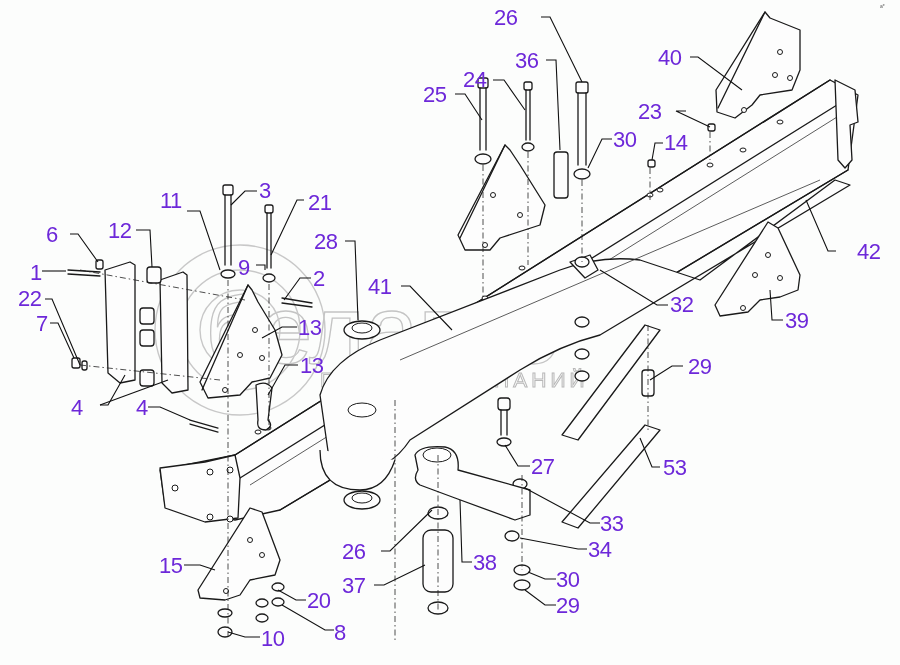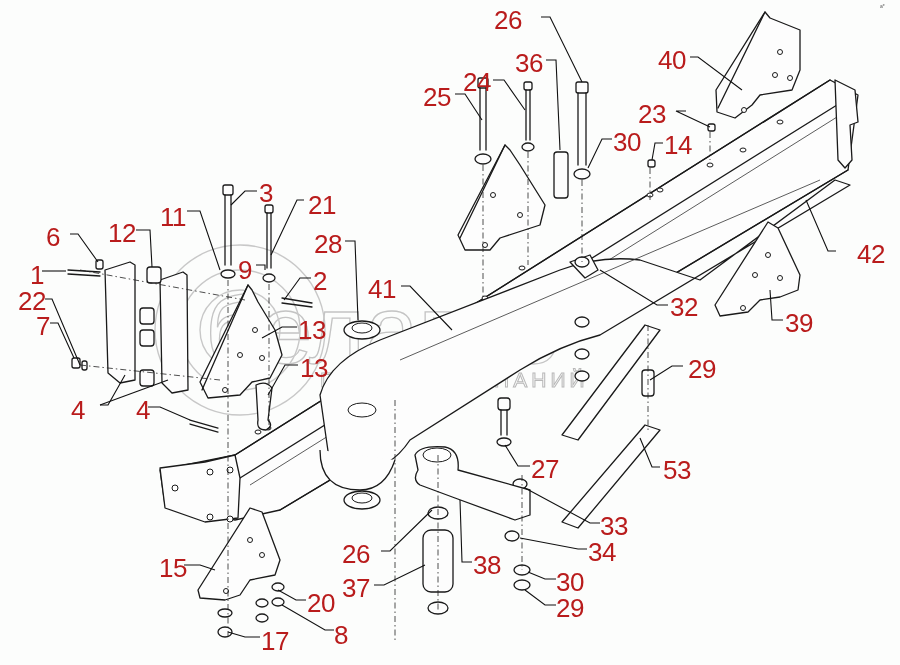--- a/index.html
+++ b/index.html
@@ -5,21 +5,21 @@
   html, body { margin: 0; padding: 0; background: #fcfdfc; }
   #stage { position: relative; width: 900px; height: 665px; overflow: hidden; background: #fcfdfc; }
   #art { position: absolute; left: 0; top: 0; width: 900px; height: 665px; }
   .ln { stroke: #1a1a1a; stroke-width: 1.3; fill: none; stroke-linejoin: round; stroke-linecap: round; }
   .pf { stroke: #1a1a1a; stroke-width: 1.3; fill: #fdfdfd; stroke-linejoin: round; }
   .thin { stroke: #333; stroke-width: 0.8; fill: none; }
   .dash { stroke: #222; stroke-width: 0.8; fill: none; stroke-dasharray: 6 3 1.5 3; }
   .lead { stroke: #111; stroke-width: 1.1; fill: none; }
   .hole { stroke: #1a1a1a; stroke-width: 1; fill: #fff; }
   .wm { stroke: #c8c8c8; stroke-width: 1.4; fill: none; }
-  .callout { position: absolute; font-family: "Liberation Sans", sans-serif; font-size: 26px; color: #b91c1c; line-height: 1; white-space: nowrap; letter-spacing: -0.5px; }
+  .callout { position: absolute; font-family: "Liberation Sans", sans-serif; font-size: 22px; color: #6d28d9; line-height: 1; white-space: nowrap; letter-spacing: -0.5px; }
   .wm-text { position: absolute; left: 320px; top: 368px; font-family: "Liberation Sans", sans-serif; font-size: 21px; color: transparent; -webkit-text-stroke: 1px #b8b8b8; letter-spacing: 4px; white-space: nowrap; }
   .wm-brand { position: absolute; left: 205px; top: 282px; font-family: "Liberation Sans", sans-serif; font-size: 96px; color: transparent; -webkit-text-stroke: 1.3px #c4c4c4; letter-spacing: 0px; white-space: nowrap; line-height: 1; }
   .corner { position: absolute; left: 880px; top: 3px; font-family: "Liberation Sans", sans-serif; font-size: 5px; color: #555; }
 </style>
 </head>
 <body>
 
 <div id="stage">
 
   <div class="wm-brand">белагро</div>
@@ -276,22 +276,22 @@
   </svg>
 
   <span class="callout" style="left:30px;top:262px">1</span>
   <span class="callout" style="left:313px;top:268px">2</span>
   <span class="callout" style="left:259px;top:180px">3</span>
   <span class="callout" style="left:136px;top:397px">4</span>
   <span class="callout" style="left:46px;top:224px">6</span>
   <span class="callout" style="left:36px;top:313px">7</span>
   <span class="callout" style="left:334px;top:622px">8</span>
   <span class="callout" style="left:238px;top:257px">9</span>
-  <span class="callout" style="left:261px;top:628px">17</span>
-  <span class="callout" style="left:160px;top:204px">11</span>
+  <span class="callout" style="left:261px;top:628px">10</span>
+  <span class="callout" style="left:160px;top:190px">11</span>
   <span class="callout" style="left:108px;top:220px">12</span>
   <span class="callout" style="left:300px;top:355px">13</span>
   <span class="callout" style="left:664px;top:132px">14</span>
   <span class="callout" style="left:159px;top:555px">15</span>
   <span class="callout" style="left:298px;top:317px">13</span>
   <span class="callout" style="left:71px;top:397px">4</span>
   <span class="callout" style="left:307px;top:590px">20</span>
   <span class="callout" style="left:308px;top:192px">21</span>
   <span class="callout" style="left:18px;top:288px">22</span>
   <span class="callout" style="left:638px;top:101px">23</span>

